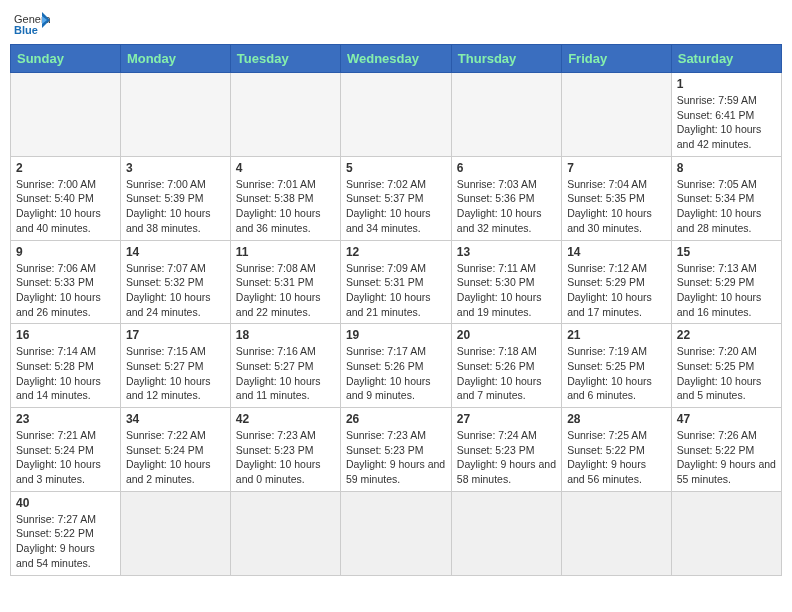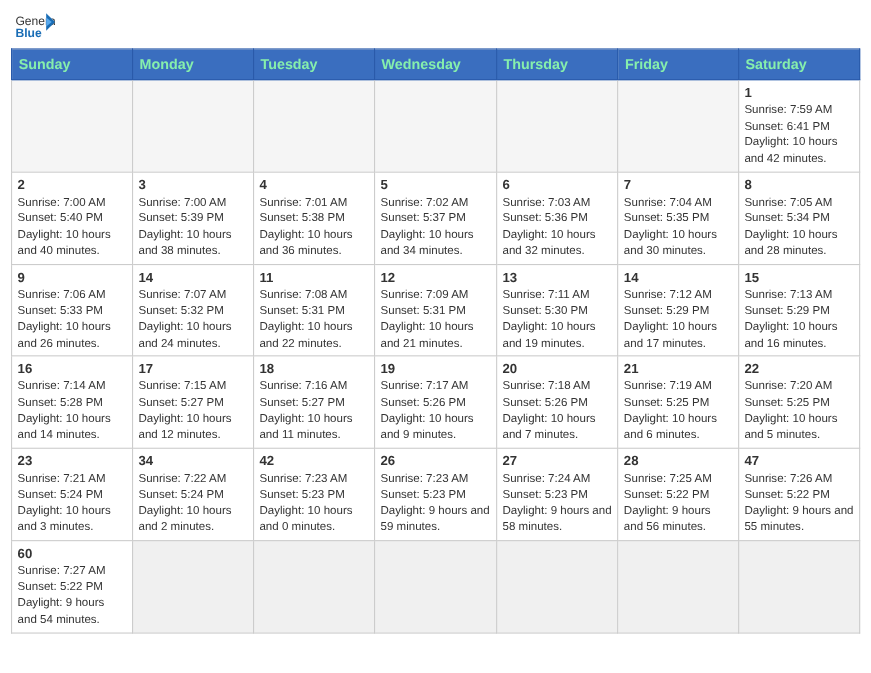--- a/index.html
+++ b/index.html
@@ -241,21 +241,21 @@
           <span class="day-number">28</span>
           <div class="day-info">Sunrise: 7:25 AM<br>Sunset: 5:22 PM<br>Daylight: 9 hours and 56 minutes.</div>
         </td>
         <td>
           <span class="day-number">47</span>
           <div class="day-info">Sunrise: 7:26 AM<br>Sunset: 5:22 PM<br>Daylight: 9 hours and 55 minutes.</div>
         </td>
       </tr>
       <tr class="week-row">
         <td>
-          <span class="day-number">60</span>
+          <span class="day-number">40</span>
           <div class="day-info">Sunrise: 7:27 AM<br>Sunset: 5:22 PM<br>Daylight: 9 hours and 54 minutes.</div>
         </td>
         <td class="last-row"></td>
         <td class="last-row"></td>
         <td class="last-row"></td>
         <td class="last-row"></td>
         <td class="last-row"></td>
         <td class="last-row"></td>
       </tr>
     </tbody>

